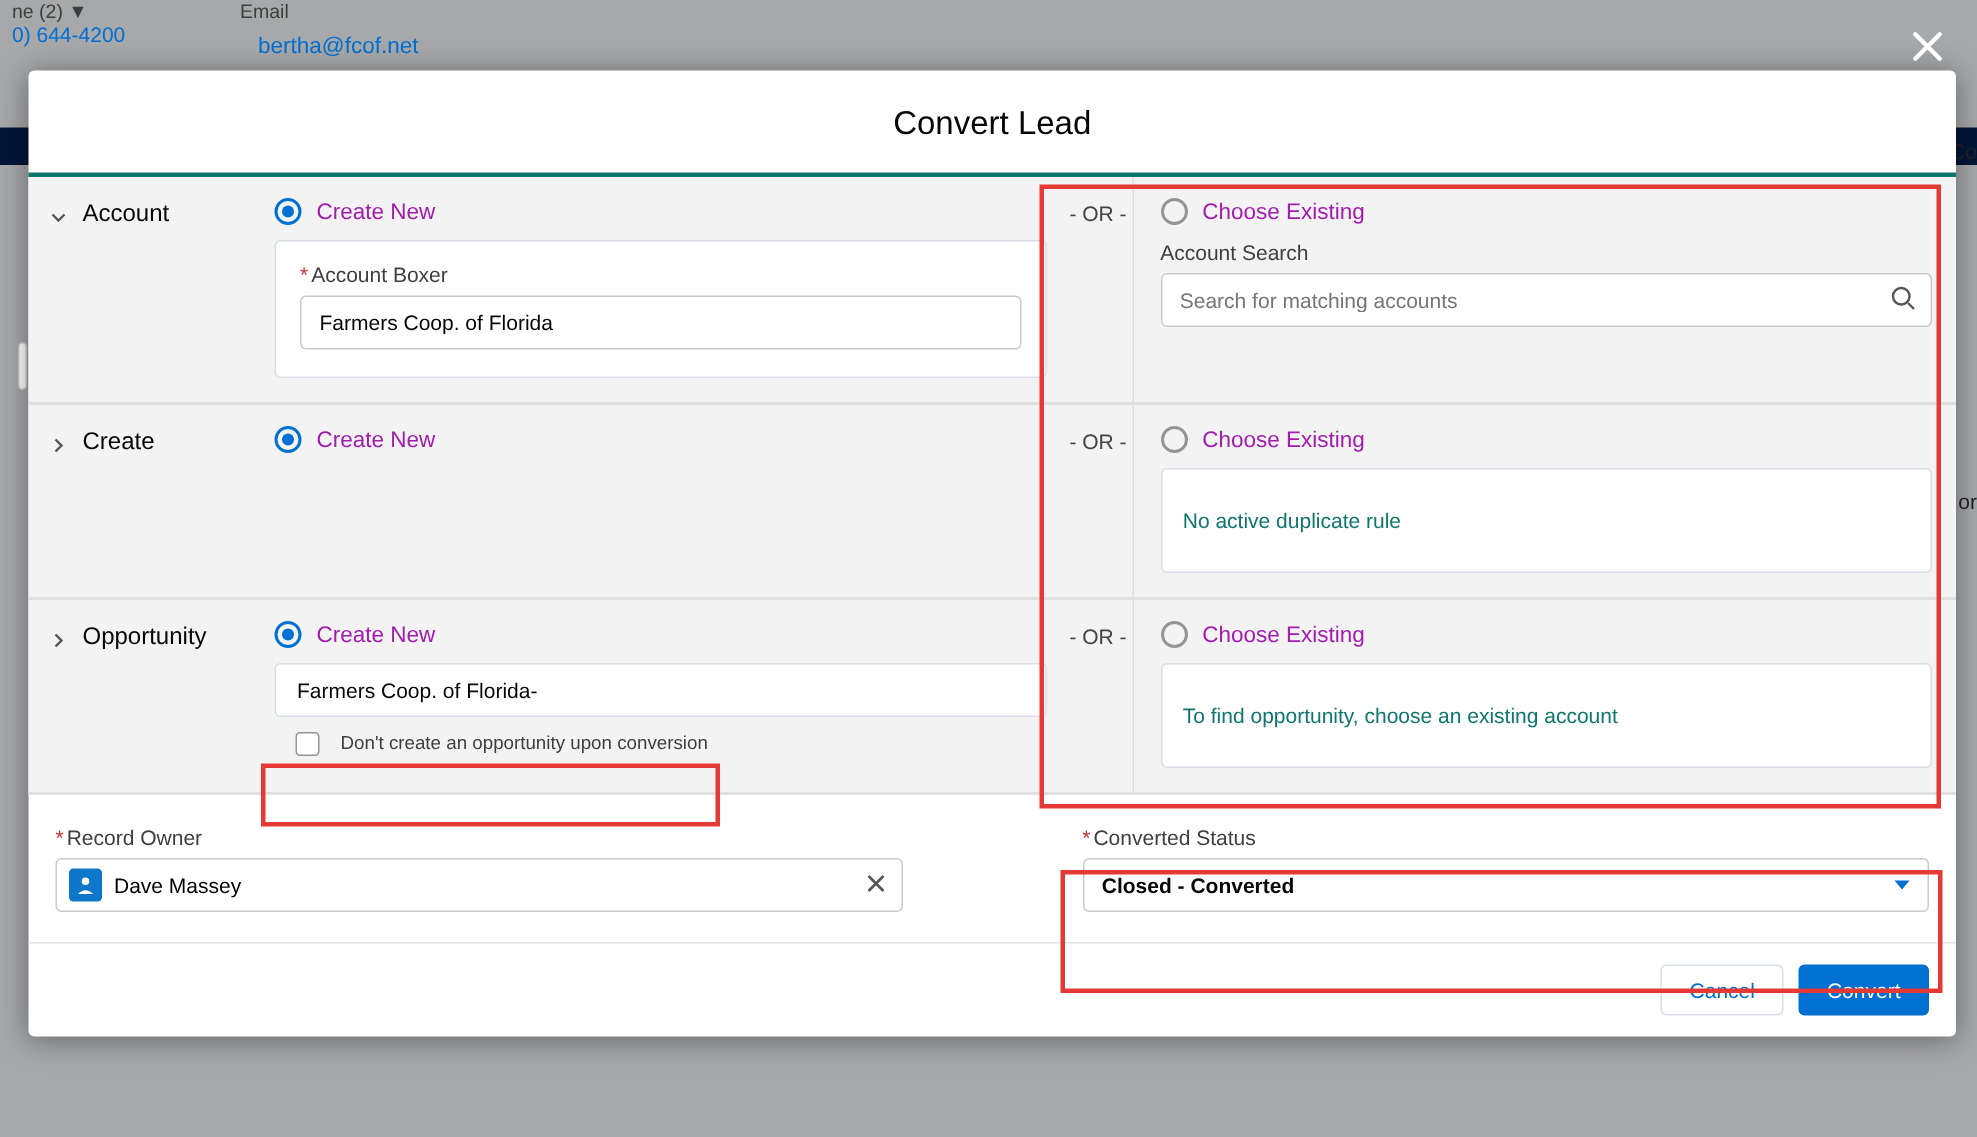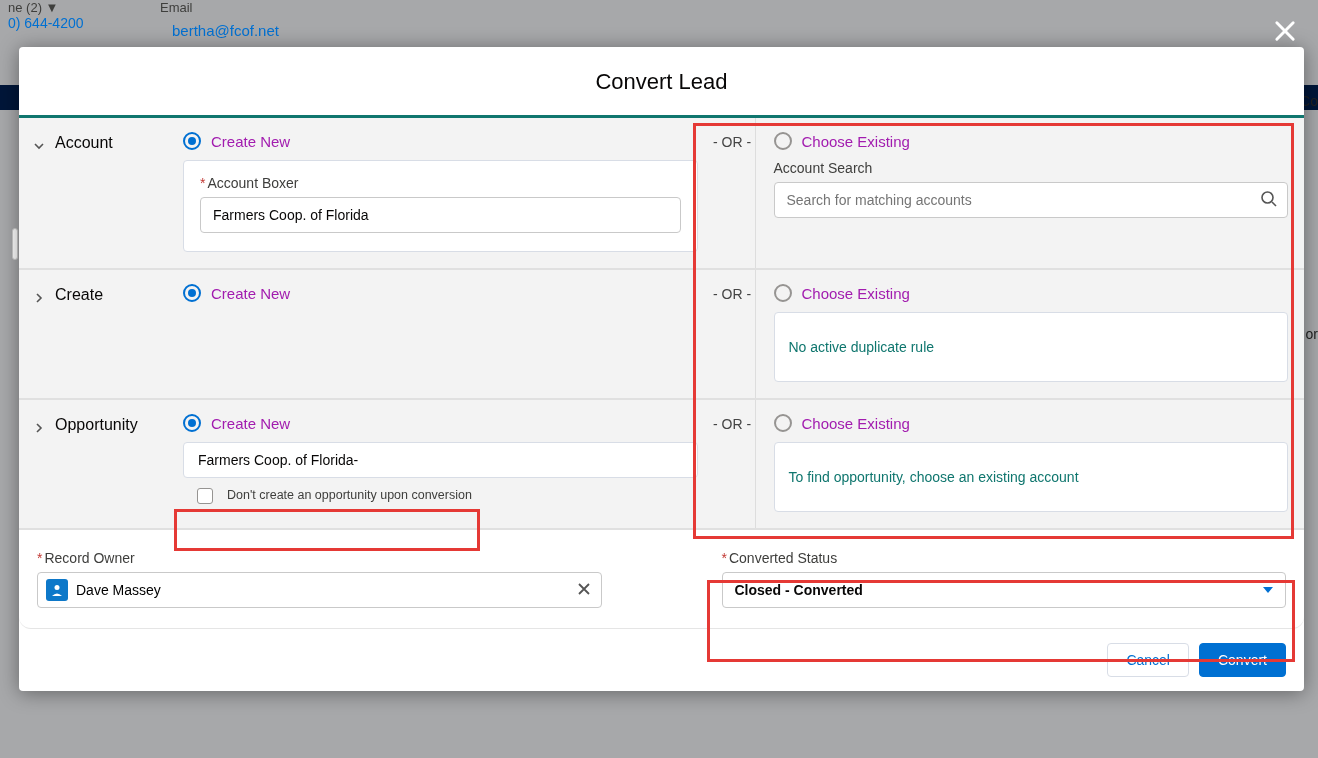--- a/index.html
+++ b/index.html
@@ -108,21 +108,20 @@
   margin-top:4px;
 }
 .checkbox {
   width:16px; height:16px; border:1px solid #969492; border-radius:3px; background:#fff;
 }
 .check-label { font-size:12.5px; color:#3e3e3c; }
 
 .bottom {
   display:flex; padding:20px 18px 20px 18px; gap:120px;
   border-bottom:1px solid #e5e5e5;
-  border-radius:12px;
 }
 .bottom > div { flex:1; }
 .owner-wrap { position:relative; }
 .owner-input {
   width:100%; height:36px; border:1px solid #c9c9c9; border-radius:4px;
   display:flex; align-items:center; padding:0 40px 0 8px; gap:8px;
   font-size:14px;
 }
 .user-icon { width:22px; height:22px; background:#0d78c9; border-radius:3px; display:flex; align-items:center; justify-content:center;}
 .clear-x { position:absolute; right:10px; top:9px; cursor:pointer; }

